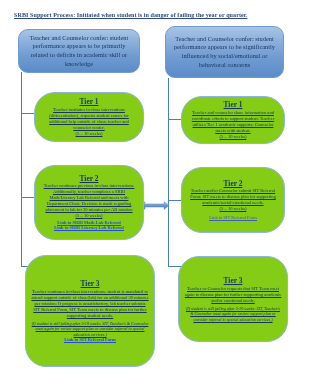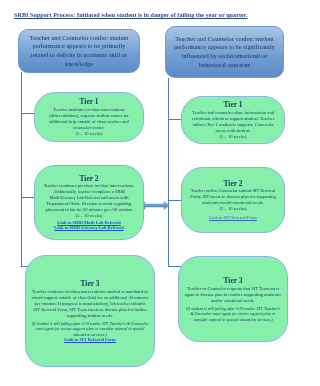--- a/index.html
+++ b/index.html
@@ -73,24 +73,25 @@
     color: #17365d;
     border-radius: 10px;
   }
   .box-top .head {
     font-size: 6.4px;
     line-height: 8.6px;
     font-weight: normal;
   }
 
   .box-tier {
-    background: #86efac;
+    background: #84cc16;
     border: 0.8px solid #8eb4e3;
     color: #17365d;
     border-radius: 21px;
+    text-decoration: underline;
   }
 
   .tier-label {
     font-size: 7.4px;
     font-weight: bold;
     line-height: 9px;
     margin-bottom: 0.5px;
   }
   .tier-body {
     font-size: 4.55px;

